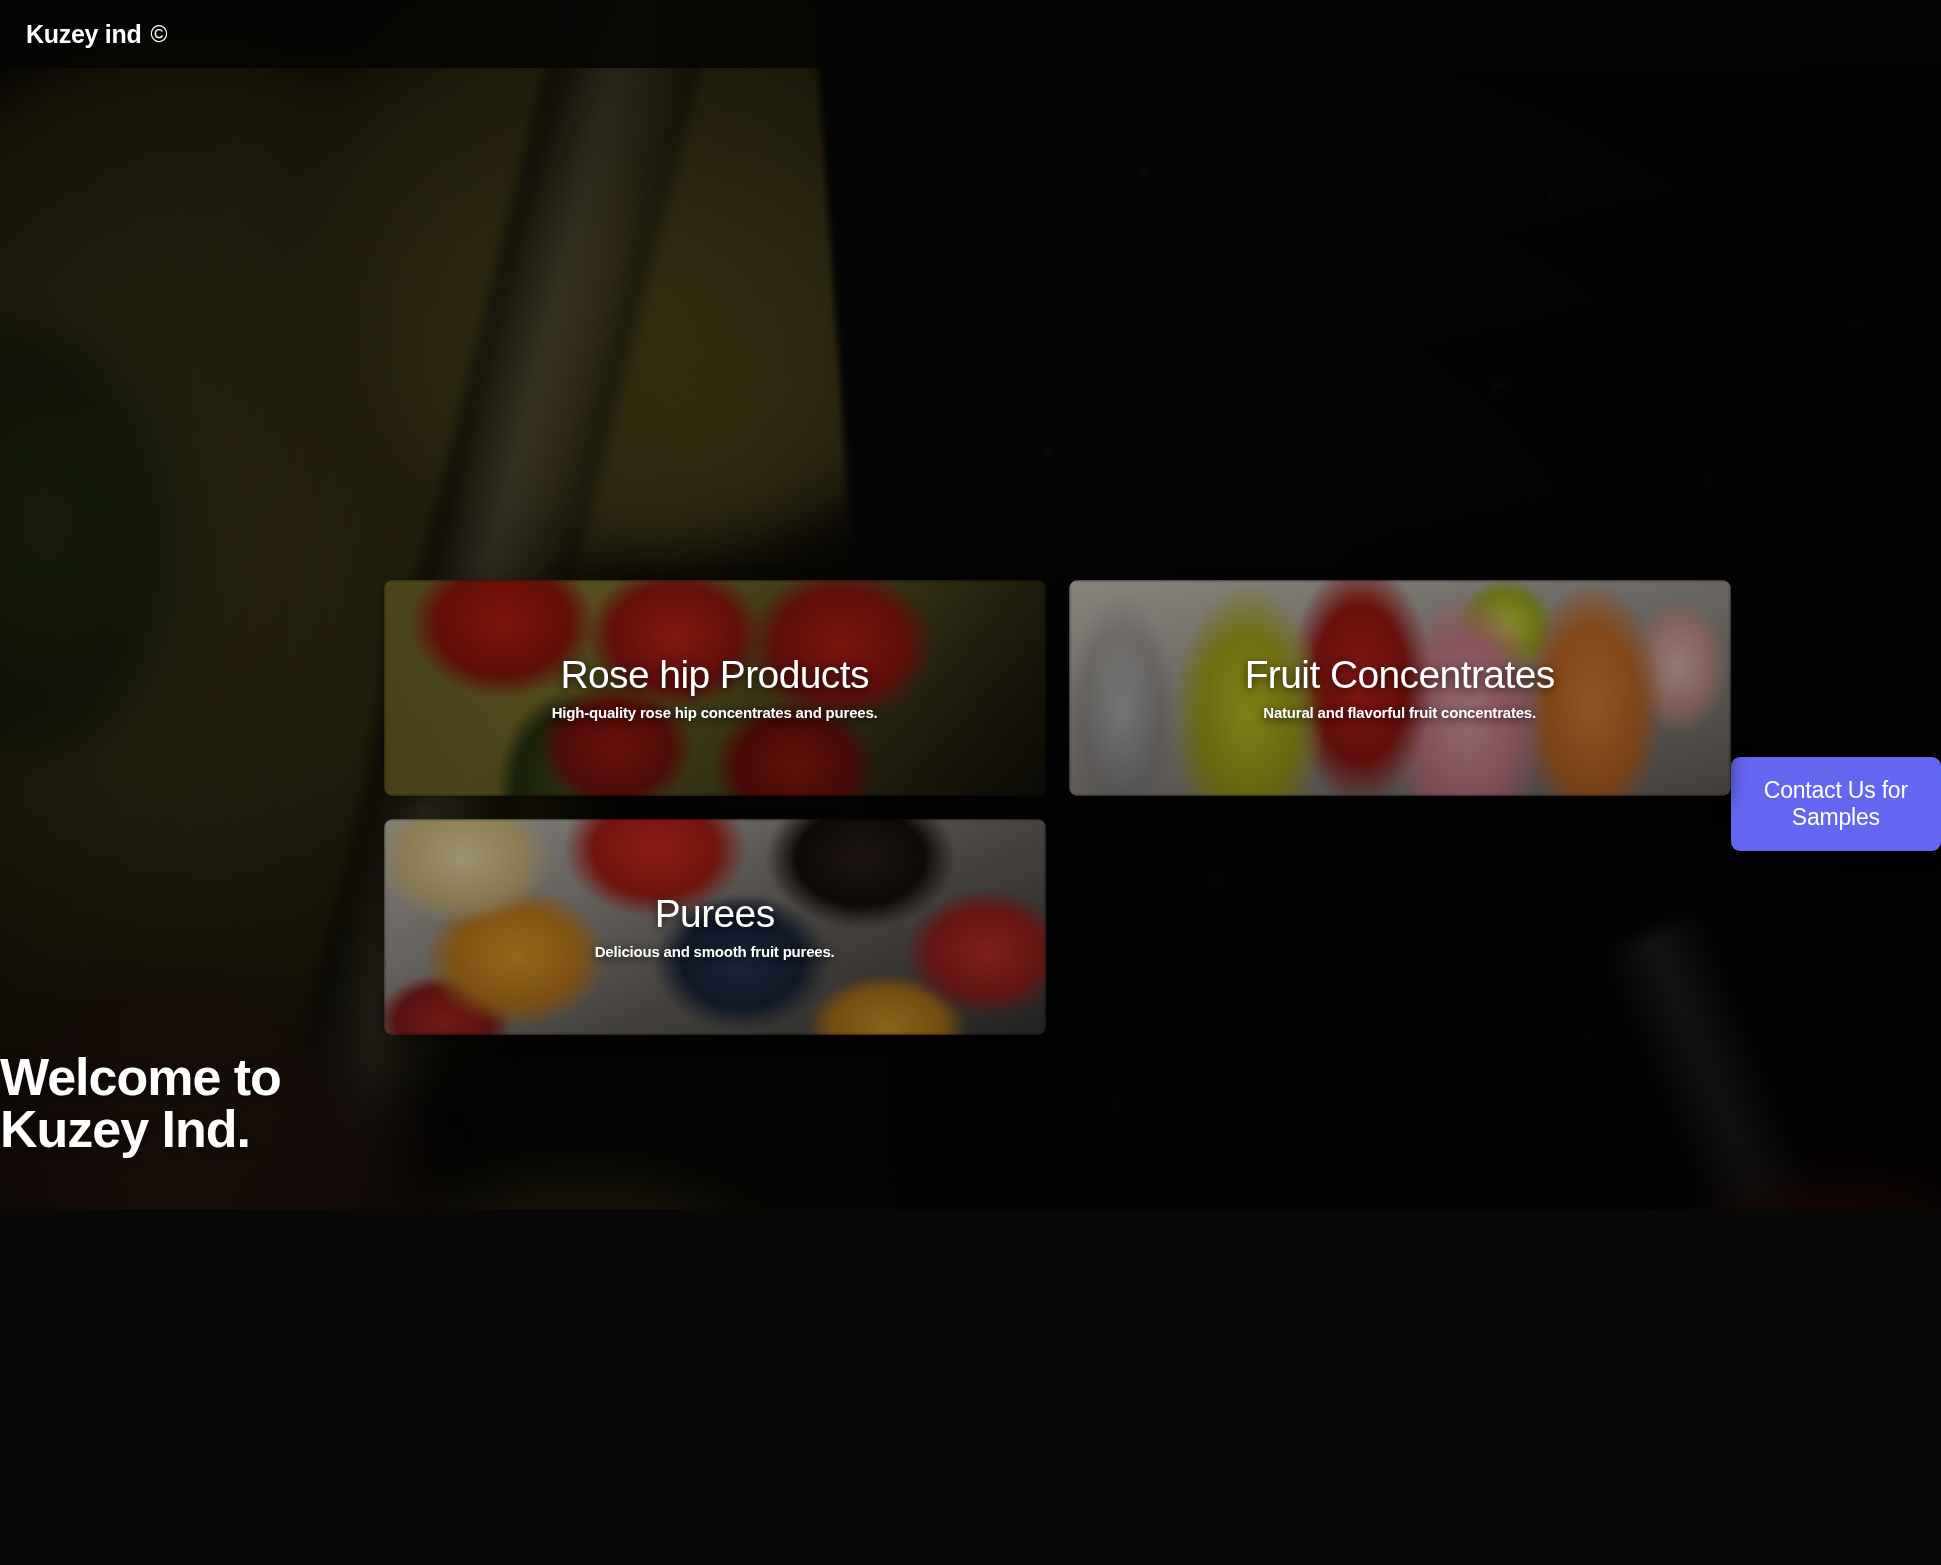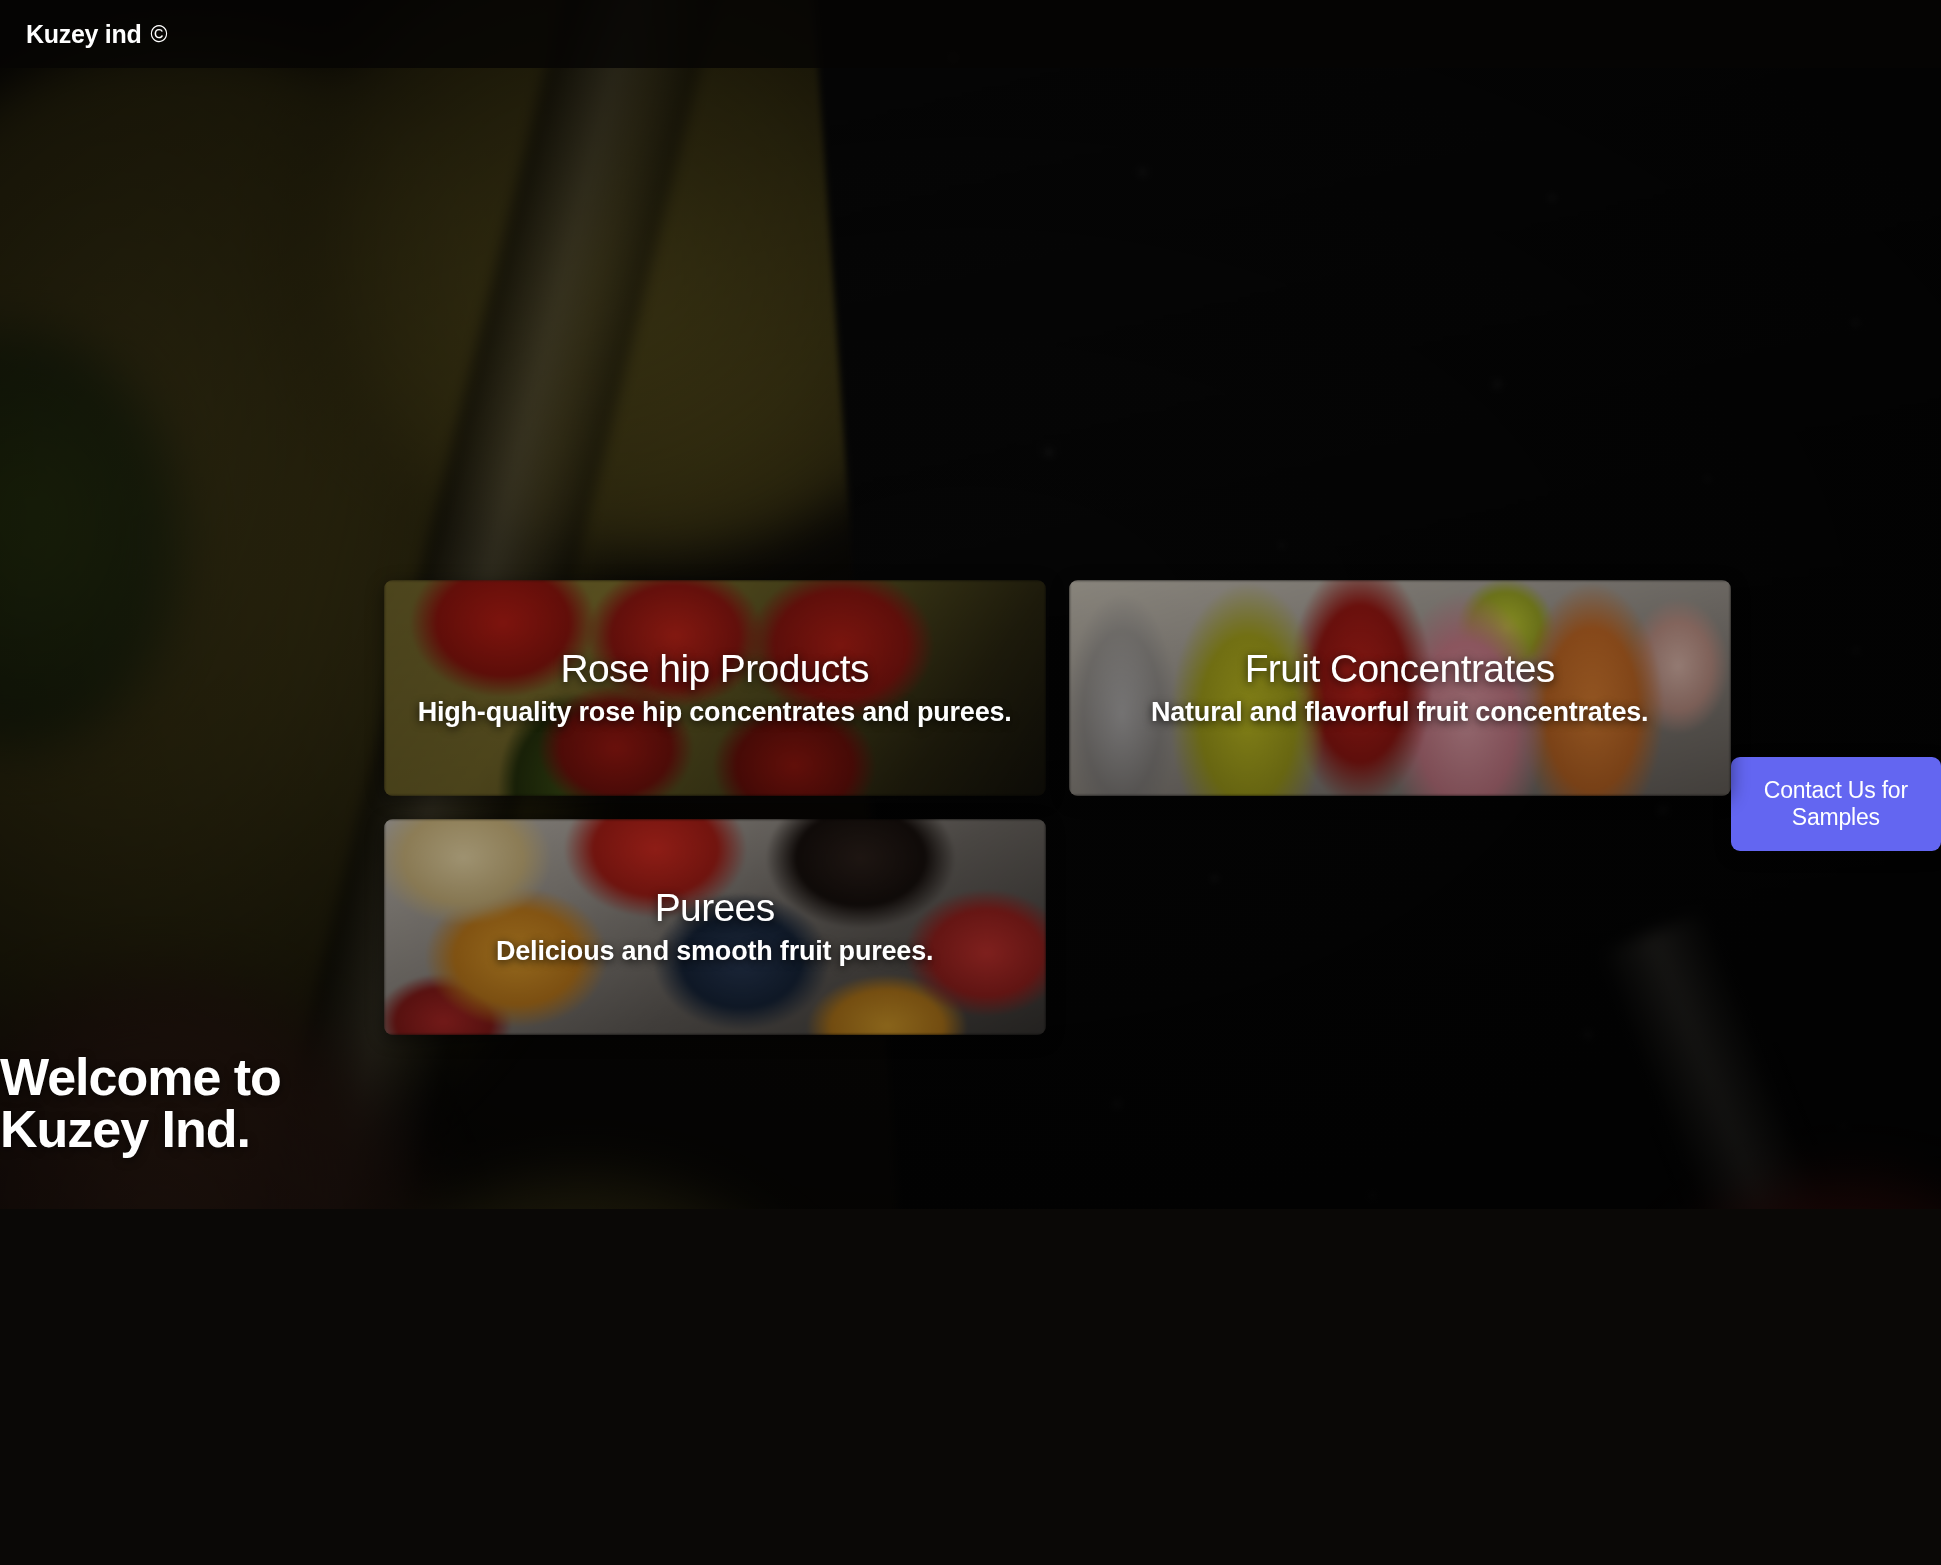--- a/index.html
+++ b/index.html
@@ -177,21 +177,21 @@
     display:flex; flex-direction:column;
     align-items:center; justify-content:center;
     gap:11px;
   }
   .card-title {
     color:#fff; font-size:39px; font-weight:normal;
     letter-spacing:-.6px; line-height:1;
     text-shadow:0 2px 9px rgba(0,0,0,.75);
   }
   .card-desc {
-    color:#fff; font-size:27px; font-weight:bold;
+    color:#fff; font-size:15px; font-weight:bold;
     letter-spacing:-.2px; line-height:1;
     text-shadow:0 2px 8px rgba(0,0,0,.8);
   }
 
   
   .bg-rosehip {
     background:
       radial-gradient(ellipse 120px 95px at 18% 20%, #b81d14 0%, #8e140d 55%, rgba(90,20,12,0) 78%),
       radial-gradient(ellipse 115px 92px at 44% 26%, #c22418 0%, #901610 55%, rgba(90,20,12,0) 78%),
       radial-gradient(ellipse 120px 98px at 69% 30%, #b51f15 0%, #8a150f 55%, rgba(90,20,12,0) 78%),

